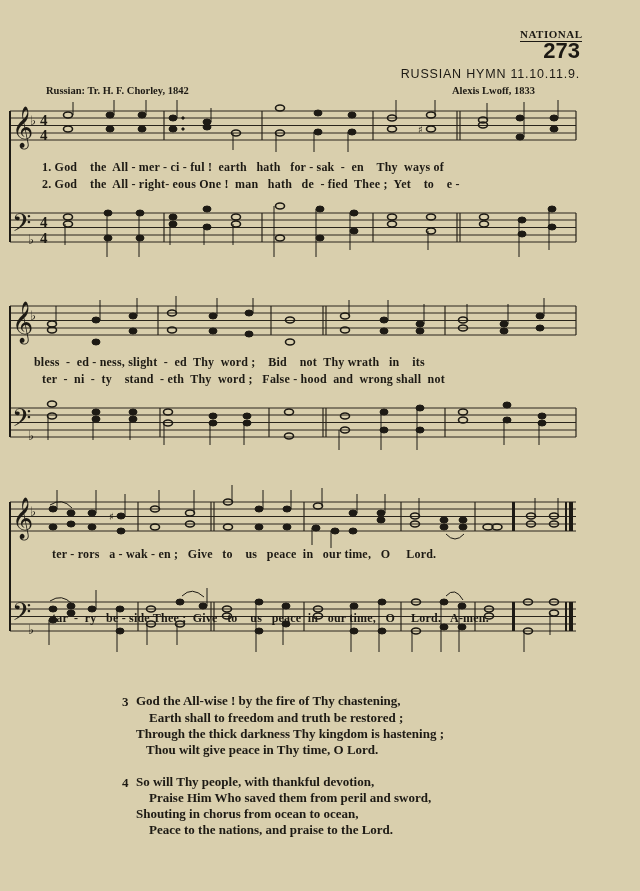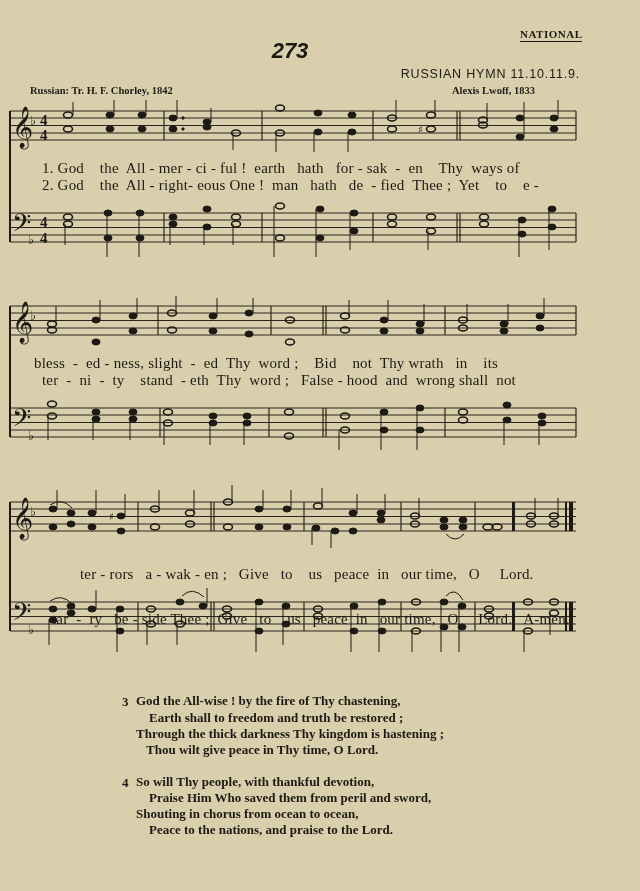--- a/index.html
+++ b/index.html
@@ -11,38 +11,38 @@
     color: #1d1a14;
   }
   .abs { position: absolute; }
   .section-label {
     left: 508px; top: 28px;
     font-family: "Liberation Serif", serif;
     font-weight: bold; font-size: 11px; letter-spacing: 0.5px;
     border-bottom: 1.5px solid #1d1a14; padding-bottom: 1px; margin-left: 12px;
   }
   .hymn-number {
-    left: 0; width: 580px; top: 38px; text-align: center;
+    left: 0; width: 580px; top: 38px; text-align: right;
     font-family: "Liberation Sans", sans-serif;
-    font-size: 22px; font-weight: bold; font-style: italic;
+    font-size: 22px; font-weight: bold;
   }
   .tune-name {
     left: 0; width: 580px; top: 67px; text-align: right;
     font-family: "Liberation Sans", sans-serif;
     font-size: 12.5px; letter-spacing: 0.8px;
   }
   .credit {
     top: 85px; font-family: "Liberation Serif", serif;
     font-size: 10.5px; font-weight: bold;
   }
-  .credit-left { left: 30px; text-align: right; }
+  .credit-left { left: 46px; text-align: right; }
   .credit-right { left: 452px; }
   .lyric-line {
     font-family: "Liberation Serif", serif;
-    font-weight: normal; font-size: 15px;
+    font-weight: bold; font-size: 12px;
     white-space: pre; letter-spacing: 0.2px;
   }
   .verse {
     font-family: "Liberation Serif", serif;
     font-weight: bold; font-size: 13px; white-space: pre;
   }
   svg.music { position: absolute; left: 0; top: 0; }
 </style>
 </head>
 <body>
@@ -467,21 +467,21 @@
     <line x1="550" y1="613" x2="550" y2="635"></line>
   </g>
 </svg>
 
 <div class="abs lyric-line" style="left:42px; top:160px;">1. God    the  All - mer - ci - ful !  earth   hath   for - sak  -  en    Thy  ways of</div>
 <div class="abs lyric-line" style="left:42px; top:177px;">2. God    the  All - right- eous One !  man   hath   de  - fied  Thee ;  Yet    to    e -</div>
 
 <div class="abs lyric-line" style="left:34px; top:355px;">bless  -  ed - ness, slight  -  ed  Thy  word ;    Bid    not  Thy wrath   in    its</div>
 <div class="abs lyric-line" style="left:42px; top:372px;">ter  -  ni  -  ty    stand  - eth  Thy  word ;   False - hood  and  wrong shall  not</div>
 
-<div class="abs lyric-line" style="left:52px; top:566px;margin-left:28px;">ter - rors   a - wak - en ;   Give   to    us   peace  in   our time,   O     Lord.</div>
+<div class="abs lyric-line" style="left:52px; top:547px;">ter - rors   a - wak - en ;   Give   to    us   peace  in   our time,   O     Lord.</div>
 <div class="abs lyric-line" style="left:52px; top:567px;margin-top:44px;">tar  -  ry   be - side Thee ;  Give   to    us   peace  in   our time,   O     Lord.   A-men.</div>
 
 <div class="abs verse" style="left:122px; top:694px;">3</div>
 <div class="abs verse" style="left:136px; top:693px;">God the All-wise ! by the fire of Thy chastening,</div>
 <div class="abs verse" style="left:149px; top:710px;">Earth shall to freedom and truth be restored ;</div>
 <div class="abs verse" style="left:136px; top:726px;">Through the thick darkness Thy kingdom is hastening ;</div>
 <div class="abs verse" style="left:146px; top:742px;">Thou wilt give peace in Thy time, O Lord.</div>
 
 <div class="abs verse" style="left:122px; top:775px;">4</div>
 <div class="abs verse" style="left:136px; top:774px;">So will Thy people, with thankful devotion,</div>

